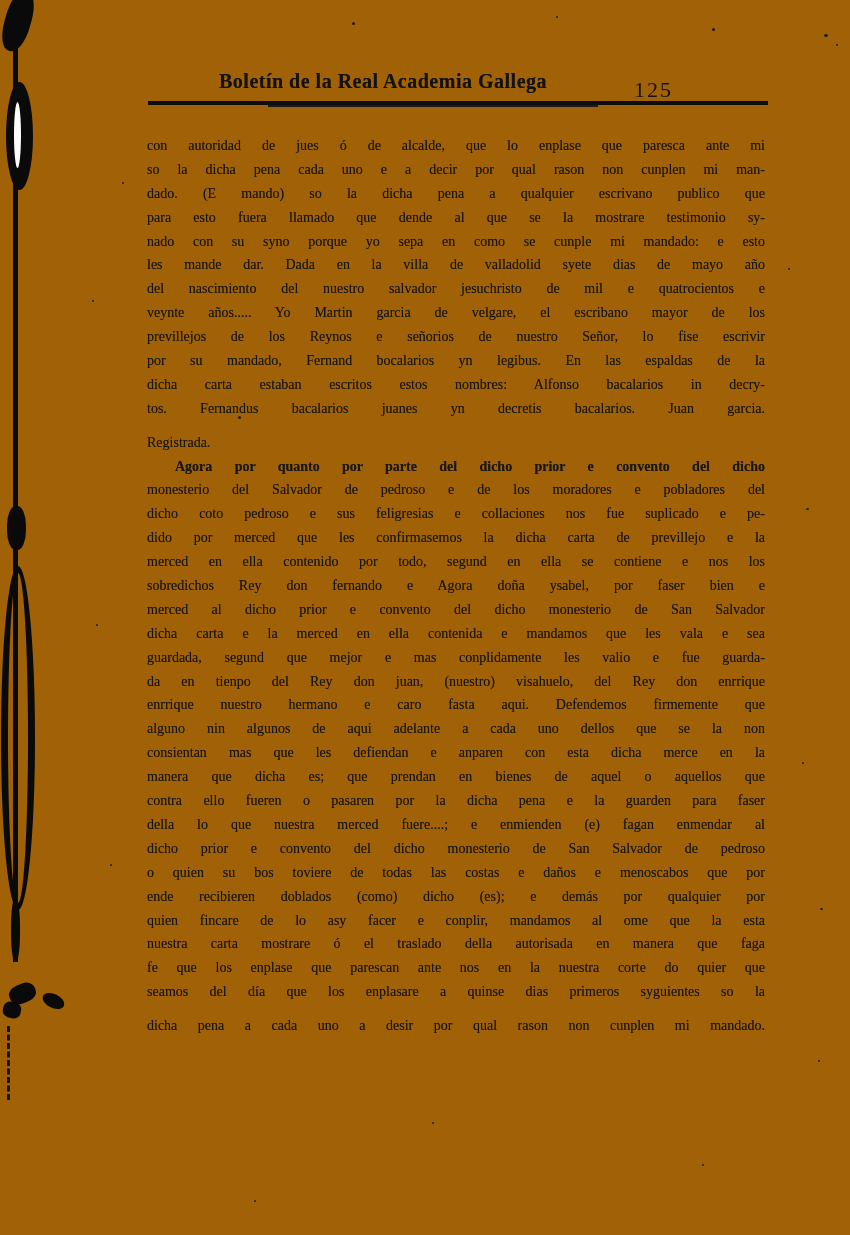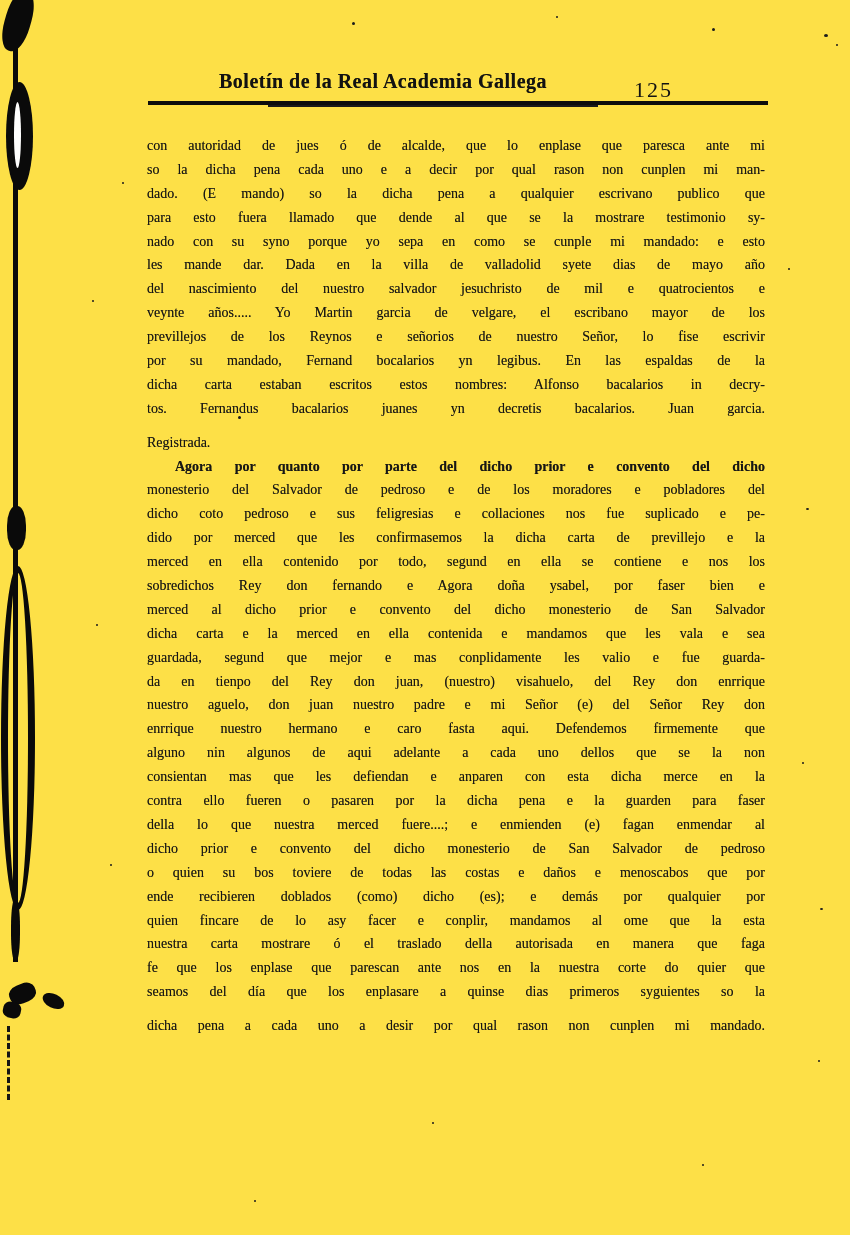--- a/index.html
+++ b/index.html
@@ -1,21 +1,21 @@
 <!DOCTYPE html>
 <html><head>
 <meta charset="utf-8">
 <style>
   html, body { margin: 0; padding: 0; background: #777; }
   .page {
     position: relative;
     width: 850px;
     height: 1235px;
     margin: 0 auto;
-    background: #fde047;
+    background: #a16207;
     overflow: hidden;
     font-family: "Liberation Serif", "DejaVu Serif", serif;
     color: #161616;
   }
 
   
   .journal-title {
     position: absolute;
     left: 148px; top: 70px; width: 470px;
     text-align: center;
@@ -109,24 +109,24 @@
         <div class="line">Agora por quanto por parte del dicho prior e convento del dicho</div>
         <div class="line">monesterio del Salvador de pedroso e de los moradores e pobladores del</div>
         <div class="line">dicho coto pedroso e sus feligresias e collaciones nos fue suplicado e pe-</div>
         <div class="line">dido por merced que les confirmasemos la dicha carta de previllejo e la</div>
         <div class="line">merced en ella contenido por todo, segund en ella se contiene e nos los</div>
         <div class="line">sobredichos Rey don fernando e Agora doña ysabel, por faser bien e</div>
         <div class="line">merced al dicho prior e convento del dicho monesterio de San Salvador</div>
         <div class="line">dicha carta e la merced en ella contenida e mandamos que les vala e sea</div>
         <div class="line">guardada, segund que mejor e mas conplidamente les valio e fue guarda-</div>
         <div class="line">da en tienpo del Rey don juan, (nuestro) visahuelo, del Rey don enrrique</div>
-        <div class="line">nuestro aguelo, don juan nuestro padre e mi Señor (e) del Señor Rey don</div>
         <div class="line">enrrique nuestro hermano e caro fasta aqui. Defendemos firmemente que</div>
         <div class="line">alguno nin algunos de aqui adelante a cada uno dellos que se la non</div>
         <div class="line">consientan mas que les defiendan e anparen con esta dicha merce en la</div>
+        <div class="line">manera que dicha es; que prendan en bienes de aquel o aquellos que</div>
         <div class="line">contra ello fueren o pasaren por la dicha pena e la guarden para faser</div>
         <div class="line">della lo que nuestra merced fuere....; e enmienden (e) fagan enmendar al</div>
         <div class="line">dicho prior e convento del dicho monesterio de San Salvador de pedroso</div>
         <div class="line">o quien su bos toviere de todas las costas e daños e menoscabos que por</div>
         <div class="line">ende recibieren doblados (como) dicho (es); e demás por qualquier por</div>
         <div class="line">quien fincare de lo asy facer e conplir, mandamos al ome que la esta</div>
         <div class="line">nuestra carta mostrare ó el traslado della autorisada en manera que faga</div>
         <div class="line">fe que los enplase que parescan ante nos en la nuestra corte do quier que</div>
         <div class="line">seamos del día que los enplasare a quinse dias primeros syguientes so la</div>
         <div class="line">dicha pena a cada uno a desir por qual rason non cunplen mi mandado.</div>

